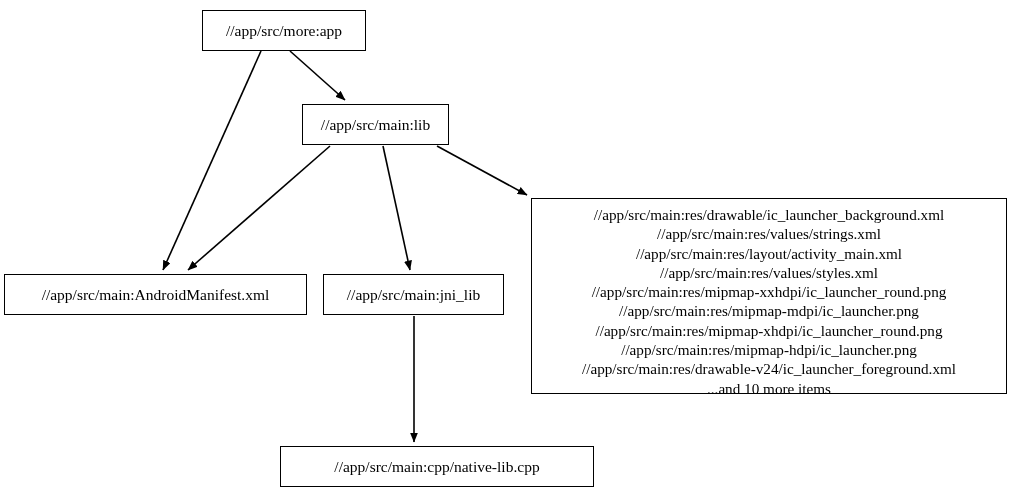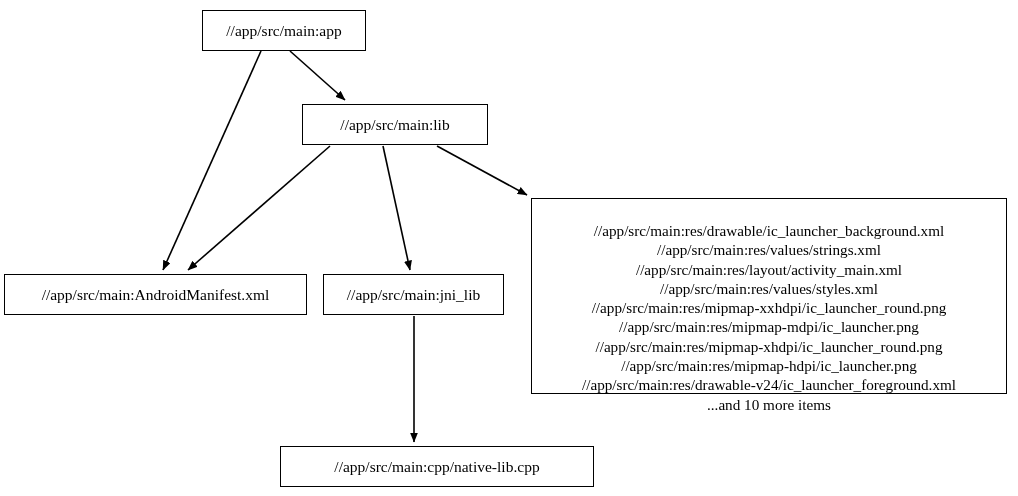--- a/index.html
+++ b/index.html
@@ -33,21 +33,21 @@
     justify-content: center;
     text-align: center;
     color: #000000;
     font-size: 15.5px;
     line-height: 19.3px;
     white-space: pre;
     z-index: 2;
   }
   .node-multiline {
     display: block;
-    padding-top: 22px;
+    padding-top: 6px;
     font-size: 15.2px;
     line-height: 19.3px;
   }
   .node-line {
     display: block;
     text-align: center;
     white-space: pre;
   }
 </style>
 </head>
@@ -65,24 +65,24 @@
         <line x1="290" y1="51" x2="345" y2="100" stroke="#000000" marker-end="url(#arrowhead)"></line>
         <line x1="261" y1="51" x2="163" y2="270" stroke="#000000" marker-end="url(#arrowhead)"></line>
         <line x1="330" y1="146" x2="188" y2="270" stroke="#000000" marker-end="url(#arrowhead)"></line>
         <line x1="383" y1="146" x2="410" y2="270" stroke="#000000" marker-end="url(#arrowhead)"></line>
         <line x1="437" y1="146" x2="527" y2="195" stroke="#000000" marker-end="url(#arrowhead)"></line>
         <line x1="414" y1="316" x2="414" y2="442" stroke="#000000" marker-end="url(#arrowhead)"></line>
       </g>
   </svg>
 
   <div class="node" style="left: 202px; top: 10px; width: 164px; height: 41px; border-color: rgb(0, 0, 0); color: rgb(0, 0, 0);">
-    <span>//app/src/main:app</span>
+    <span>//app/src/more:app</span>
   </div>
 
-  <div class="node" style="left: 302px; top: 104px; width: 186px; height: 41px; border-color: rgb(0, 0, 0); color: rgb(0, 0, 0);">
+  <div class="node" style="left: 302px; top: 104px; width: 147px; height: 41px; border-color: rgb(0, 0, 0); color: rgb(0, 0, 0);">
     <span>//app/src/main:lib</span>
   </div>
 
   <div class="node" style="left: 323px; top: 274px; width: 181px; height: 41px; border-color: rgb(0, 0, 0); color: rgb(0, 0, 0);">
     <span>//app/src/main:jni_lib</span>
   </div>
 
   <div class="node" style="left: 4px; top: 274px; width: 303px; height: 41px; border-color: rgb(0, 0, 0); color: rgb(0, 0, 0);">
     <span>//app/src/main:AndroidManifest.xml</span>
   </div>

